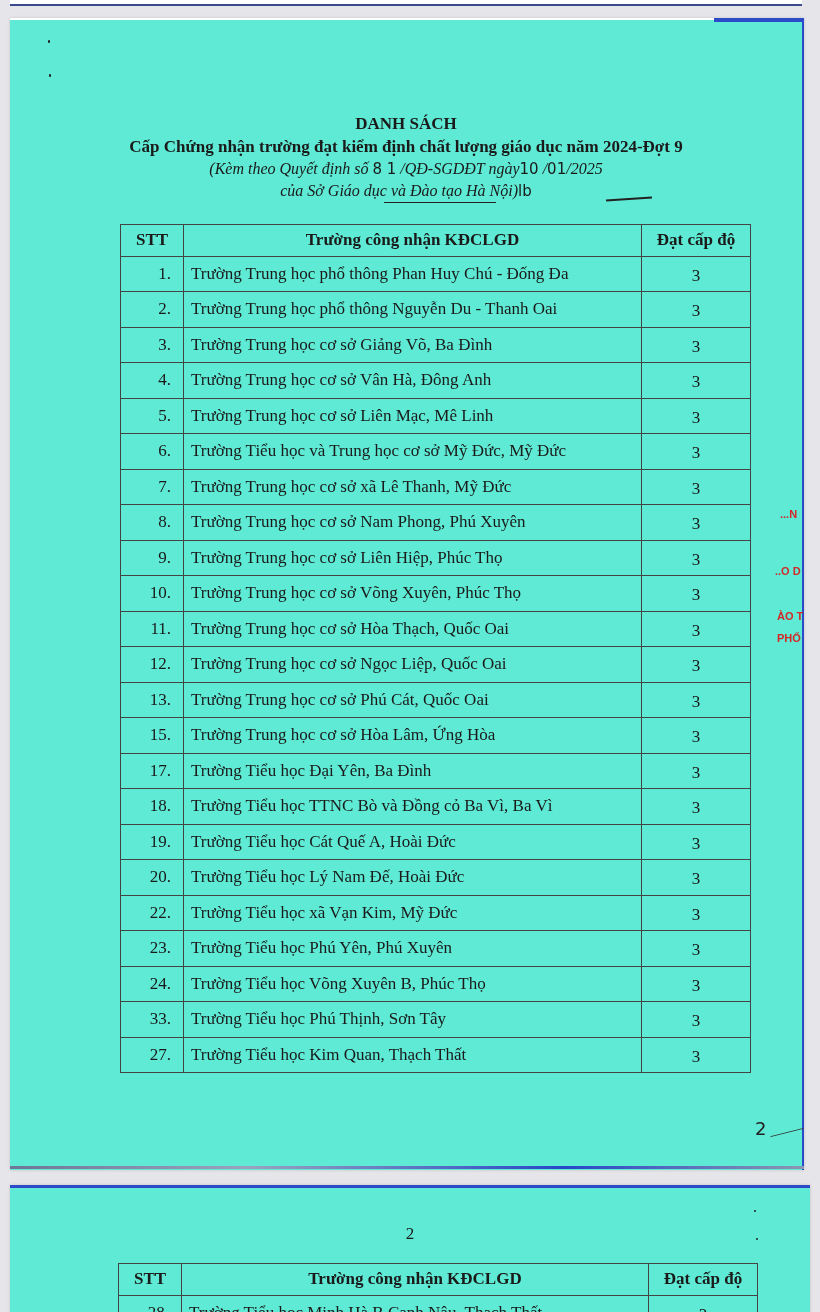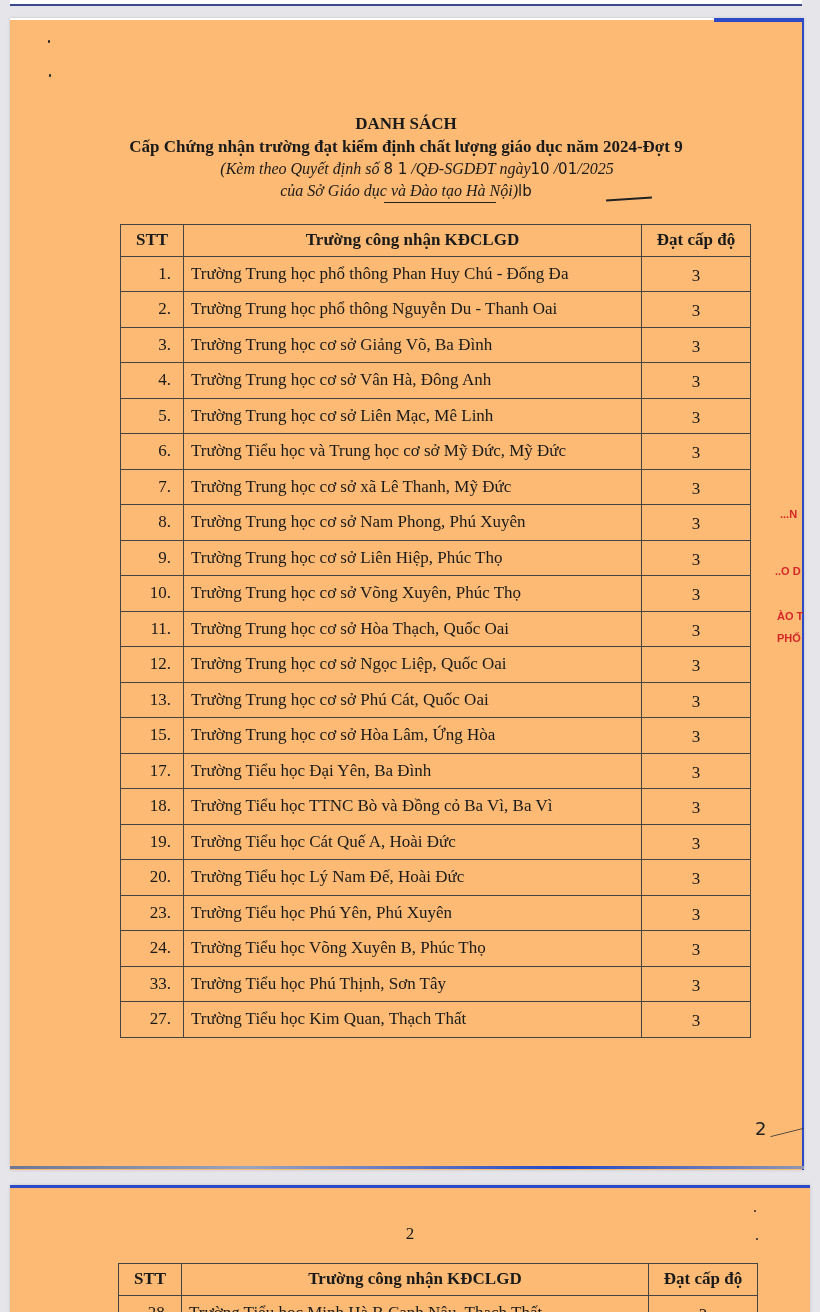--- a/index.html
+++ b/index.html
@@ -8,38 +8,38 @@
       background: #e6e6ea;
       position: relative;
       font-family: "Liberation Serif", "DejaVu Serif", serif;
       color: #1a1a1a;
     }
     .prev-page-edge {
       position: absolute; left: 10px; top: -20px; width: 792px; height: 24px;
       background: #fff; border-bottom: 2px solid #3b4a8a;
     }
     .page {
-      position: absolute; background: #fdba74;
+      position: absolute; background: #5eead4;
       box-shadow: 0 0 3px rgba(0,0,0,0.15);
     }
     .page1 { left: 10px; top: 18px; width: 792px; height: 1150px; border-right: 2px solid #2d4bc8; border-top: 2px solid #fff; }
     .page1::before {
       content: ""; position: absolute; right: -2px; top: -2px; width: 90px; height: 4px; background: #2d4bc8;
     }
     .page1-bottom-line {
       position: absolute; left: 10px; top: 1166px; width: 794px; height: 3px;
       background: linear-gradient(to right, #6d7795 0%, #9aa3bd 30%, #2548c8 70%, #8e96b0 100%);
     }
     .page2 { left: 10px; top: 1185px; width: 800px; height: 140px; border-top: 3px solid #2d4bc8; }
     .dot { position: absolute; width: 2px; height: 3px; background: #222; border-radius: 1px; }
 
     .doc-header { position: absolute; left: 0; width: 100%; text-align: center; }
     .title-main { top: 94px; font-weight: bold; font-size: 17px; }
     .title-sub { top: 117px; font-weight: bold; font-size: 17px; }
-    .title-ref { top: 140px; font-style: italic; font-size: 16px; padding-left: 11px; }
+    .title-ref { top: 140px; font-style: italic; font-size: 16px; }
     .title-org { top: 162px; font-style: italic; font-size: 16px; }
     .handwrite { font-family: "DejaVu Sans", sans-serif; font-style: normal; font-size: 15px; }
     .underline-stroke {
       position: absolute; left: 374px; top: 182px; width: 112px; height: 1px; background: #222;
     }
     .sig-stroke {
       position: absolute; left: 596px; top: 178px; width: 46px; height: 1.5px; background: #222; transform: rotate(-4deg);
     }
 
     table.list {
@@ -180,20 +180,25 @@
           <td class="level">3</td>
         </tr>
         <tr>
           <td class="stt">19.</td>
           <td class="name">Trường Tiểu học Cát Quế A, Hoài Đức</td>
           <td class="level">3</td>
         </tr>
         <tr>
           <td class="stt">20.</td>
           <td class="name">Trường Tiểu học Lý Nam Đế, Hoài Đức</td>
+          <td class="level">3</td>
+        </tr>
+        <tr>
+          <td class="stt">22.</td>
+          <td class="name">Trường Tiểu học xã Vạn Kim, Mỹ Đức</td>
           <td class="level">3</td>
         </tr>
         <tr>
           <td class="stt">23.</td>
           <td class="name">Trường Tiểu học Phú Yên, Phú Xuyên</td>
           <td class="level">3</td>
         </tr>
         <tr>
           <td class="stt">24.</td>
           <td class="name">Trường Tiểu học Võng Xuyên B, Phúc Thọ</td>

